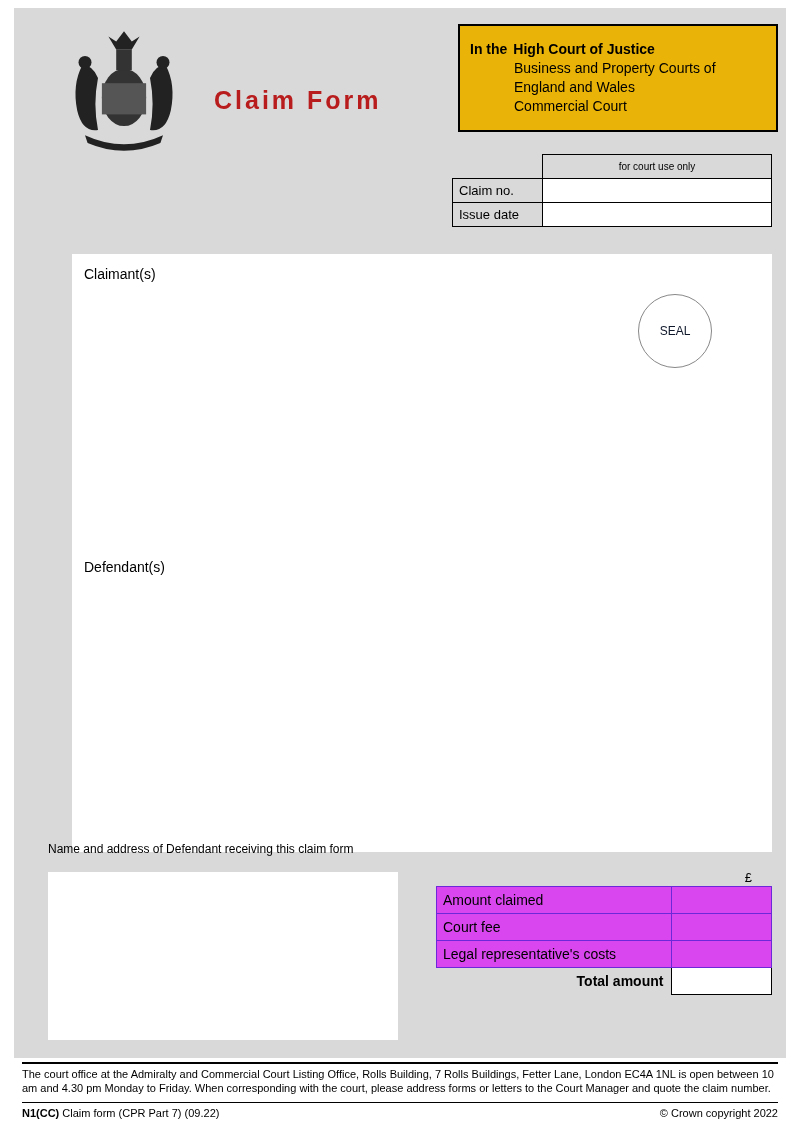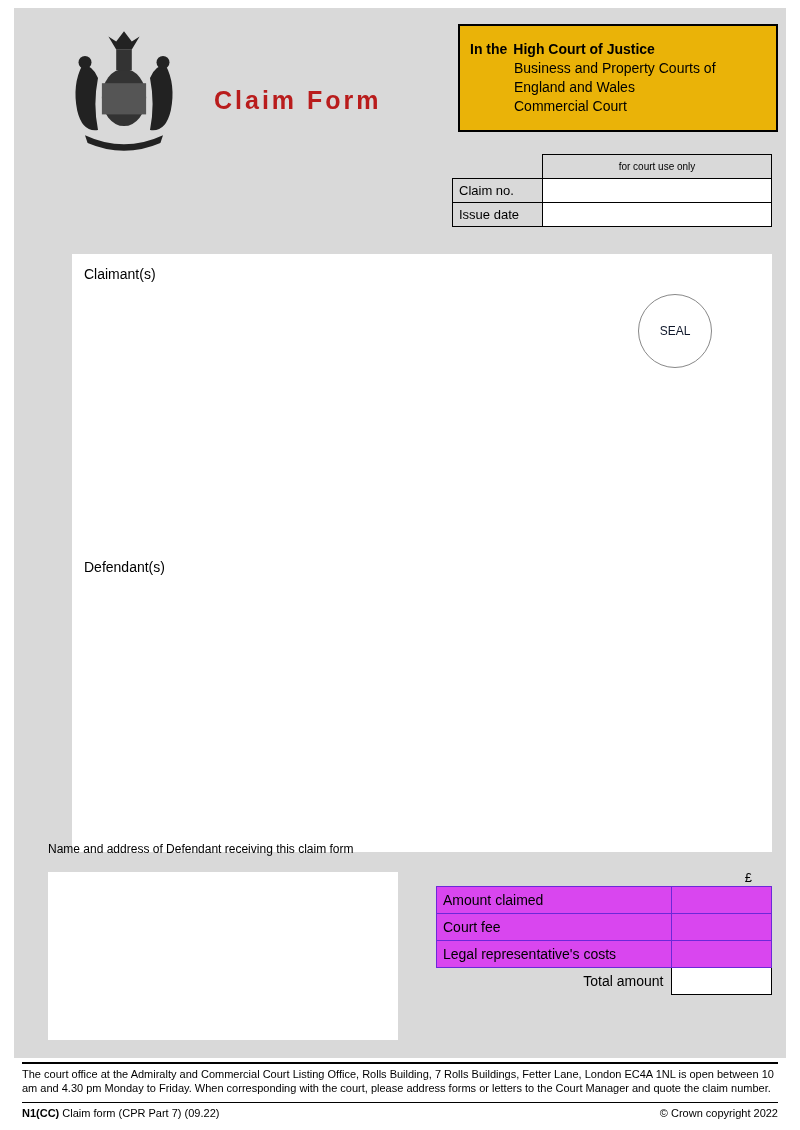--- a/index.html
+++ b/index.html
@@ -138,21 +138,21 @@
     border: 1px solid #6d28d9;
     padding: 5px 6px;
     background: #d946ef;
   }
   .amounts .lbl { width: 236px; }
   .amounts .val { width: 100px; }
   .amounts .total-lbl {
     border: none;
     background: #d9d9d9;
     text-align: right;
-    font-weight: normal;
+    font-weight: bold;
     padding-right: 8px;
   }
   .amounts .total-val {
     border: 1px solid #000;
     background: #fff;
   }
   .footer {
     position: absolute;
     left: 22px;
     right: 22px;

